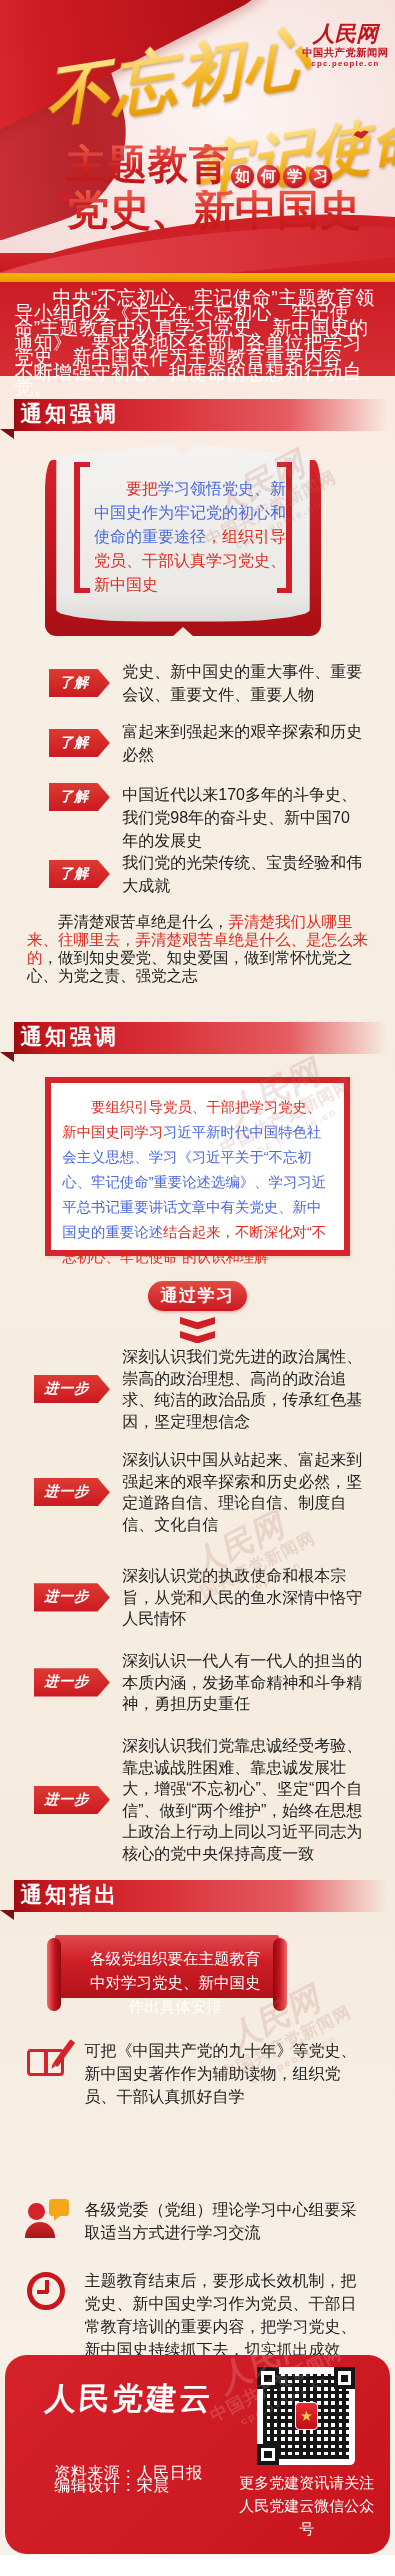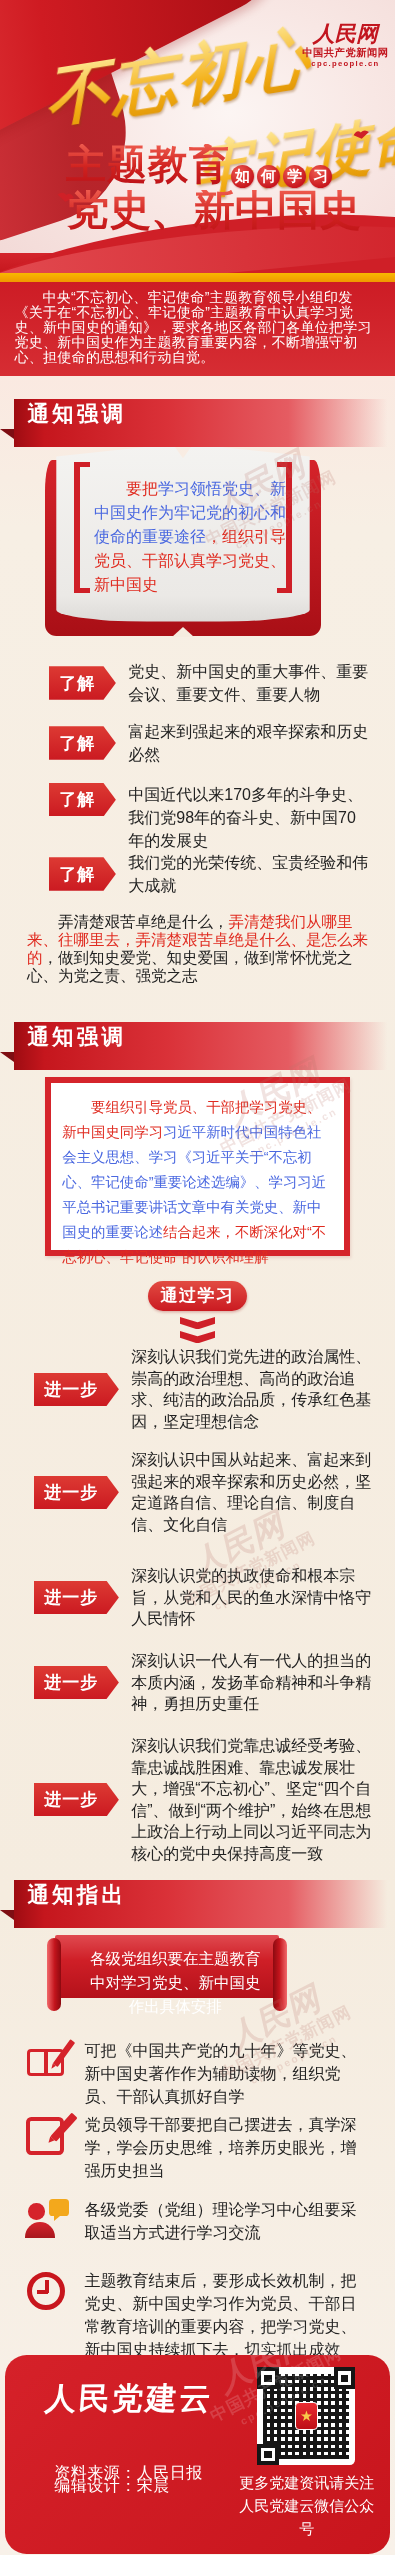--- a/index.html
+++ b/index.html
@@ -45,31 +45,31 @@
         font-weight:900;font-size:42px;line-height:47px;
         background:linear-gradient(180deg,#ee5a4d 0%,#d0221f 55%,#bc1218 100%);
         -webkit-background-clip:text;background-clip:text;color:transparent;}
   .bird{position:absolute;z-index:6;fill:#cf2027;}
 
   
   .gold-stripe{position:absolute;top:273px;left:0;width:395px;height:9.3px;
         background:linear-gradient(#f8b800,#f09800);z-index:8;}
   .intro{position:absolute;top:282px;left:0;width:395px;height:94px;
         background:linear-gradient(180deg,#cd1c25 0%,#d62d33 100%);z-index:8;}
-  .intro p{margin:0;padding:7.7px 14.4px 0 14.4px;color:#ffffff;font-size:14px;line-height:15px;
+  .intro p{margin:0;padding:7.7px 14.4px 0 14.4px;color:#ffffff;font-size:19px;line-height:15px;
         text-indent:2em;letter-spacing:0.3px;}
 
   
   .bg-main{position:absolute;top:376px;left:0;width:395px;height:2179px;
         background:linear-gradient(180deg,#fae9e1 0%,#f7efe4 7%,#f5ecdf 70%,#f8f1e9 100%);}
 
   
-  .sec-ribbon{position:absolute;left:14.4px;right:0;height:48px;z-index:10;
+  .sec-ribbon{position:absolute;left:14.4px;right:0;height:32px;z-index:10;
         background:linear-gradient(90deg,#9e0c12 0%,#c5161d 8%,#da3138 40%,#e55c62 72%,rgba(229,92,98,0) 98%);
-        color:#fff;font-size:21.6px;font-weight:bold;line-height:30px;padding-left:13px;letter-spacing:3.1px;}
+        color:#fff;font-size:21.6px;font-weight:bold;line-height:30px;padding-left:6px;letter-spacing:3.1px;}
   .sec-ribbon::before{content:"";position:absolute;left:-14.4px;top:30px;width:0;height:0;
         border-top:10.3px solid #7e0e13;border-left:14.4px solid transparent;}
 
   
   .book{position:absolute;top:444px;left:45px;width:276px;height:192px;z-index:9;}
   .book-cover{position:absolute;left:0;right:0;top:15.5px;bottom:0;
         background:linear-gradient(#d5232a,#a90f16);border-radius:7.2px 7.2px 11.3px 11.3px / 31px 31px 11.3px 11.3px;}
   .book-cover::after{content:"";position:absolute;left:50%;bottom:-1px;margin-left:-11.3px;width:0;height:0;
         border-bottom:10.3px solid #f5ecdf;border-left:11.3px solid transparent;border-right:11.3px solid transparent;}
   .book-pages{position:absolute;left:11.3px;right:11.3px;top:0;bottom:14.4px;
@@ -81,23 +81,23 @@
   .bk-r{right:29px;border-right:6.7px solid #cf1f27;border-top:5.7px solid #cf1f27;border-bottom:5.7px solid #cf1f27;}
   .book-text{position:absolute;left:49px;right:33px;top:33px;z-index:4;
         font-size:16px;line-height:24px;text-indent:2em;}
   .t-red{color:#e02b20;}
   .t-blue{color:#4a68e0;}
   .t-black{color:#222222;}
 
   
   .tag-item{position:absolute;display:flex;gap:12.4px;align-items:center;z-index:9;}
   .tag-item.top{align-items:flex-start;}
-  .tag{flex:0 0 auto;background:linear-gradient(#dd3a33,#cb1a21);color:#fff;font-size:17px;font-weight:bold;
+  .tag{flex:0 0 auto;background:linear-gradient(#dd3a33,#cb1a21);color:#fff;font-size:14px;font-weight:bold;
         padding:5.2px 20.6px 5.2px 10.3px;letter-spacing:1px;
-        clip-path:polygon(0 0,calc(100% - 12.4px) 0,100% 50%,calc(100% - 12.4px) 100%,0 100%);}
+        clip-path:polygon(0 0,calc(100% - 12.4px) 0,100% 50%,calc(100% - 12.4px) 100%,0 100%);font-style:italic;}
   .tag-txt{color:#222;font-size:16px;line-height:23px;}
   .u-item{left:49px;width:322px;}
   .u-item .tag-txt{width:242px;}
   .f-item{left:34px;width:340px;}
   .f-item .tag-txt{width:251px;line-height:21.6px;}
 
   
   .summary{position:absolute;left:27px;top:913px;width:345px;z-index:9;
         font-size:15.5px;line-height:18px;text-indent:2em;}
 
@@ -295,27 +295,20 @@
   </div>
 
   <div class="p-item" style="top:2039px">
     <div class="p-ico i-book">
         <div class="pg l"></div>
         <div class="pg r"></div>
         <div class="pen"></div>
       </div>
     <div class="p-txt">可把《中国共产党的九十年》等党史、新中国史著作作为辅助读物，组织党员、干部认真抓好自学</div>
   </div>
-  <div class="p-item" style="top:2113px">
-    <div class="p-ico i-edit">
-        <div class="frame"></div>
-        <div class="pcl"></div>
-      </div>
-    <div class="p-txt">党员领导干部要把自己摆进去，真学深学，学会历史思维，培养历史眼光，增强历史担当</div>
-  </div>
   <div class="p-item" style="top:2198px">
     <div class="p-ico i-chat">
         <div class="head"></div>
         <div class="body"></div>
         <div class="bub"></div>
       </div>
     <div class="p-txt">各级党委（党组）理论学习中心组要采取适当方式进行学习交流</div>
   </div>
   <div class="p-item" style="top:2269px">
     <div class="p-ico i-clock">

